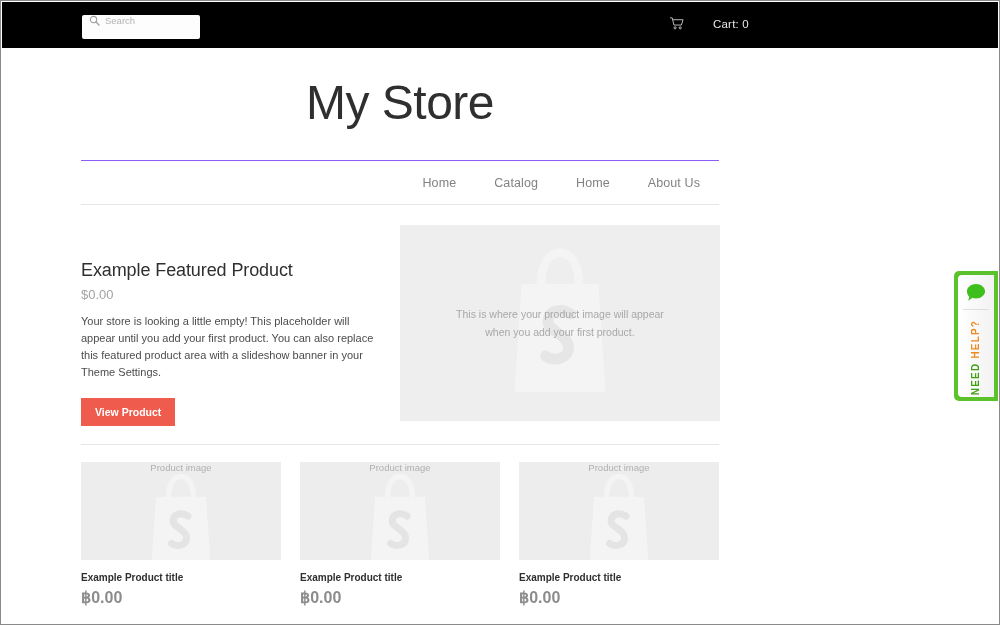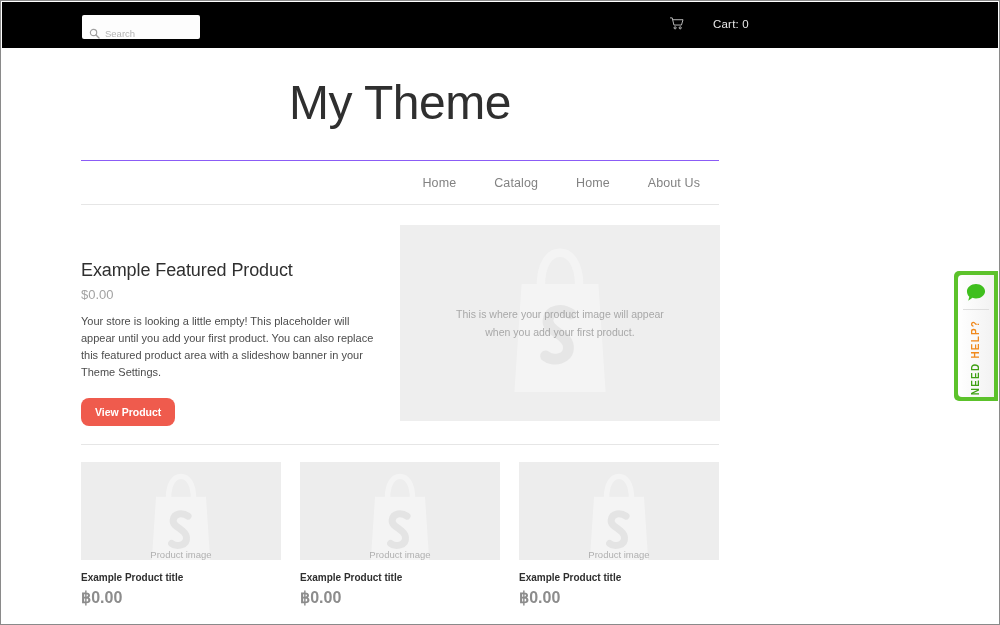--- a/index.html
+++ b/index.html
@@ -24,21 +24,21 @@
   #topbar {
     position:absolute; left:1px; top:1px;
     width:996px; height:46px;
     background:#000000;
   }
   #search-wrap {
     position:absolute; left:80px; top:13px;
     width:118px; height:24px;
     background:#fdfdfd;
     border-radius:2px;
-    display:flex; align-items:flex-end;
+    display:flex; align-items:flex-start;
     padding-left:7px;
   }
   #search-icon { width:11px; height:11px; flex:0 0 auto; opacity:.55; }
   #search-input {
     border:0; outline:0; background:transparent;
     font-family:"Liberation Sans", sans-serif;
     font-size:9.5px; color:#777;
     margin-left:5px; width:88px;
   }
   #search-input::placeholder { color:#b3b3b3; }
@@ -94,21 +94,21 @@
     font-size:13px; color:#a3a3a3; margin-top:6px;
   }
   #featured-desc {
     font-size:11px; color:#4c4c4c; line-height:1.55;
     margin-top:11px; width:293px;
   }
   #view-product {
     display:inline-block; margin-top:17px;
     background:#ef5b4d; color:#ffffff;
     font-size:10.5px; font-weight:bold;
-    padding:8px 14px; border:0; border-radius:8px;
+    padding:8px 14px; border:0; border-radius:0;
     cursor:pointer;
     font-family:"Liberation Sans", sans-serif;
   }
 
   
   #featured-img {
     position:absolute; left:398px; top:177px;
     width:320px; height:196px;
     background:#eeeeee;
     display:flex; align-items:center; justify-content:center;
@@ -133,21 +133,21 @@
   #grid {
     position:absolute; left:79px; top:414px;
     width:638px;
     display:flex; justify-content:space-between;
   }
   .product { width:200px; cursor:pointer; }
   .product-img {
     position:relative;
     width:200px; height:98px;
     background:#ededed;
-    display:flex; align-items:flex-end; justify-content:center;
+    display:flex; align-items:flex-start; justify-content:center;
     overflow:hidden;
   }
   .product-img .bag-svg { width:78px; height:98px; left:61px; top:11px; }
   .product-img-label {
     position:relative; z-index:2;
     font-size:9.5px; color:#b0b0b0;
   }
   .product-title {
     margin-top:12px; font-size:10px; font-weight:bold; color:#2f2f2f;
   }
@@ -204,21 +204,21 @@
         <path d="M0.5 1 L3.2 1 L5.6 11.2 L16.4 11.2 L18.6 3.6 L4.2 3.6" fill="none" stroke="#d8d8d8" stroke-width="1.2" stroke-linejoin="round" stroke-linecap="round"></path>
         <circle cx="7.3" cy="15.2" r="1.5" fill="none" stroke="#d8d8d8" stroke-width="1.2"></circle>
         <circle cx="14.6" cy="15.2" r="1.5" fill="none" stroke="#d8d8d8" stroke-width="1.2"></circle>
       </svg>
       <span id="cart-label">Cart: 0</span>
     </div>
   </div>
 
   <div id="page">
 
-    <div id="store-title">My Theme</div>
+    <div id="store-title">My Store</div>
 
     <div id="nav">
       <span class="nav-item">Home</span>
       <span class="nav-item">Catalog</span>
       <span class="nav-item">Home</span>
       <span class="nav-item">About Us</span>
     </div>
 
     <div id="featured-text">
       <div id="featured-title">Example Featured Product</div>

